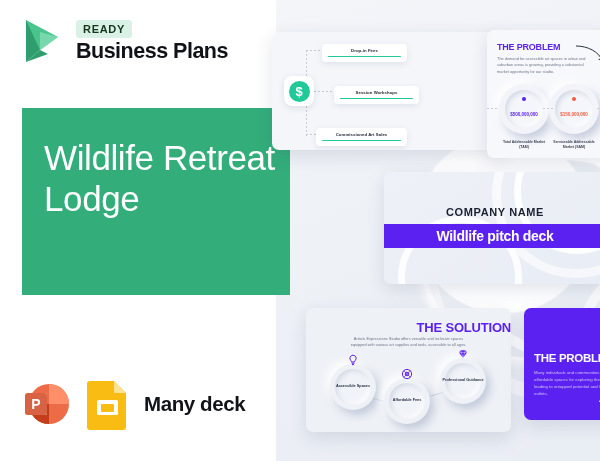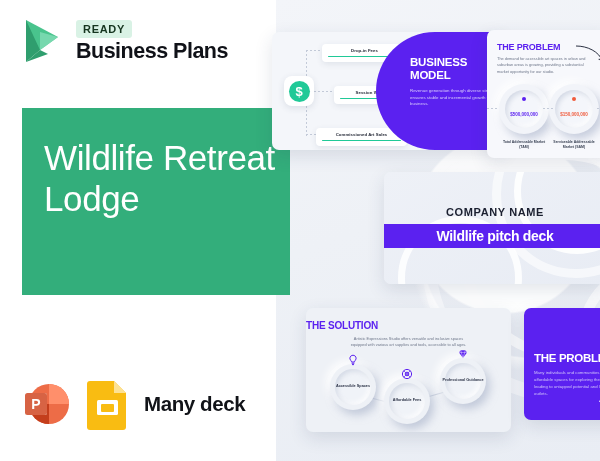--- a/index.html
+++ b/index.html
@@ -132,22 +132,22 @@
   .cn-arc2{right:-54px;top:-62px;width:150px;height:150px;border-width:9px;border-color:rgba(255,255,255,.6);}
   .cn-arc3{left:14px;bottom:-56px;width:110px;height:110px;border-color:rgba(255,255,255,.85);}
   .cn-name{position:absolute;left:0;right:0;top:34px;text-align:center;
     font-size:11px;font-weight:800;color:#1b2030;letter-spacing:.6px;}
   .cn-band{position:absolute;left:0;right:0;top:52px;height:24px;background:#5b21f0;
     display:flex;align-items:center;justify-content:center;}
   .cn-band span{color:#fff;font-size:14px;font-weight:800;letter-spacing:-.3px;}
 
   
   .c-sol{left:306px;top:308px;width:205px;height:124px;background:#eef1f6;}
-  .sol-title{position:absolute;left:0;right:0;top:12px;text-align:left;
-    color:#5b21f0;font-size:10px;font-weight:800;letter-spacing:-.2px;}
+  .sol-title{position:absolute;left:0;right:0;top:12px;text-align:right;
+    color:#5b21f0;font-size:13px;font-weight:800;letter-spacing:-.2px;}
   .sol-desc{position:absolute;left:42px;right:42px;top:28px;text-align:center;
     color:#6d7689;font-size:3.9px;line-height:1.62;}
   .sol-node{position:absolute;width:46px;height:46px;border-radius:50%;
     background:#eef1f6;
     box-shadow:4px 5px 9px rgba(158,170,195,.55),-4px -4px 9px rgba(255,255,255,.95);}
   .sol-node:before{content:"";position:absolute;inset:5px;border-radius:50%;background:#f0f3f8;
     box-shadow:inset 2px 2px 5px rgba(158,170,195,.35),inset -2px -2px 5px rgba(255,255,255,.9);}
   .sol-lbl{position:absolute;left:0;right:0;top:50%;transform:translateY(-50%);
     text-align:center;font-size:3.8px;font-weight:800;color:#2a3145;line-height:1.5;z-index:2;}
   .s1{left:24px;top:56px;}
@@ -231,26 +231,20 @@
       </div>
       <div class="bm-item bm-i2">
         <div class="t">Session Workshops</div>
         <div class="u"></div>
       </div>
       <div class="bm-item bm-i3">
         <div class="t">Commissioned Art Sales</div>
         <div class="u"></div>
       </div>
     </div>
-    <div class="bm-purple">
-      <div class="bm-purple-inner">
-        <div class="bm-title">BUSINESS MODEL</div>
-        <div class="bm-desc">Revenue generation through diverse streams ensures stable and incremental growth for the business.</div>
-      </div>
-    </div>
   </div>
 
   <div class="card c-mk">
     <div class="mk-title">THE PROBLEM</div>
     <div class="mk-arrow">
       <svg viewBox="0 0 32 22" width="32" height="22">
         <path d="M1 2 C12 2, 24 7, 28 18" stroke="#2b3142" stroke-width="1" fill="none"></path>
         <path d="M28 18 l-5 -3 l6 -1 z" fill="#2b3142"></path>
       </svg>
     </div>

